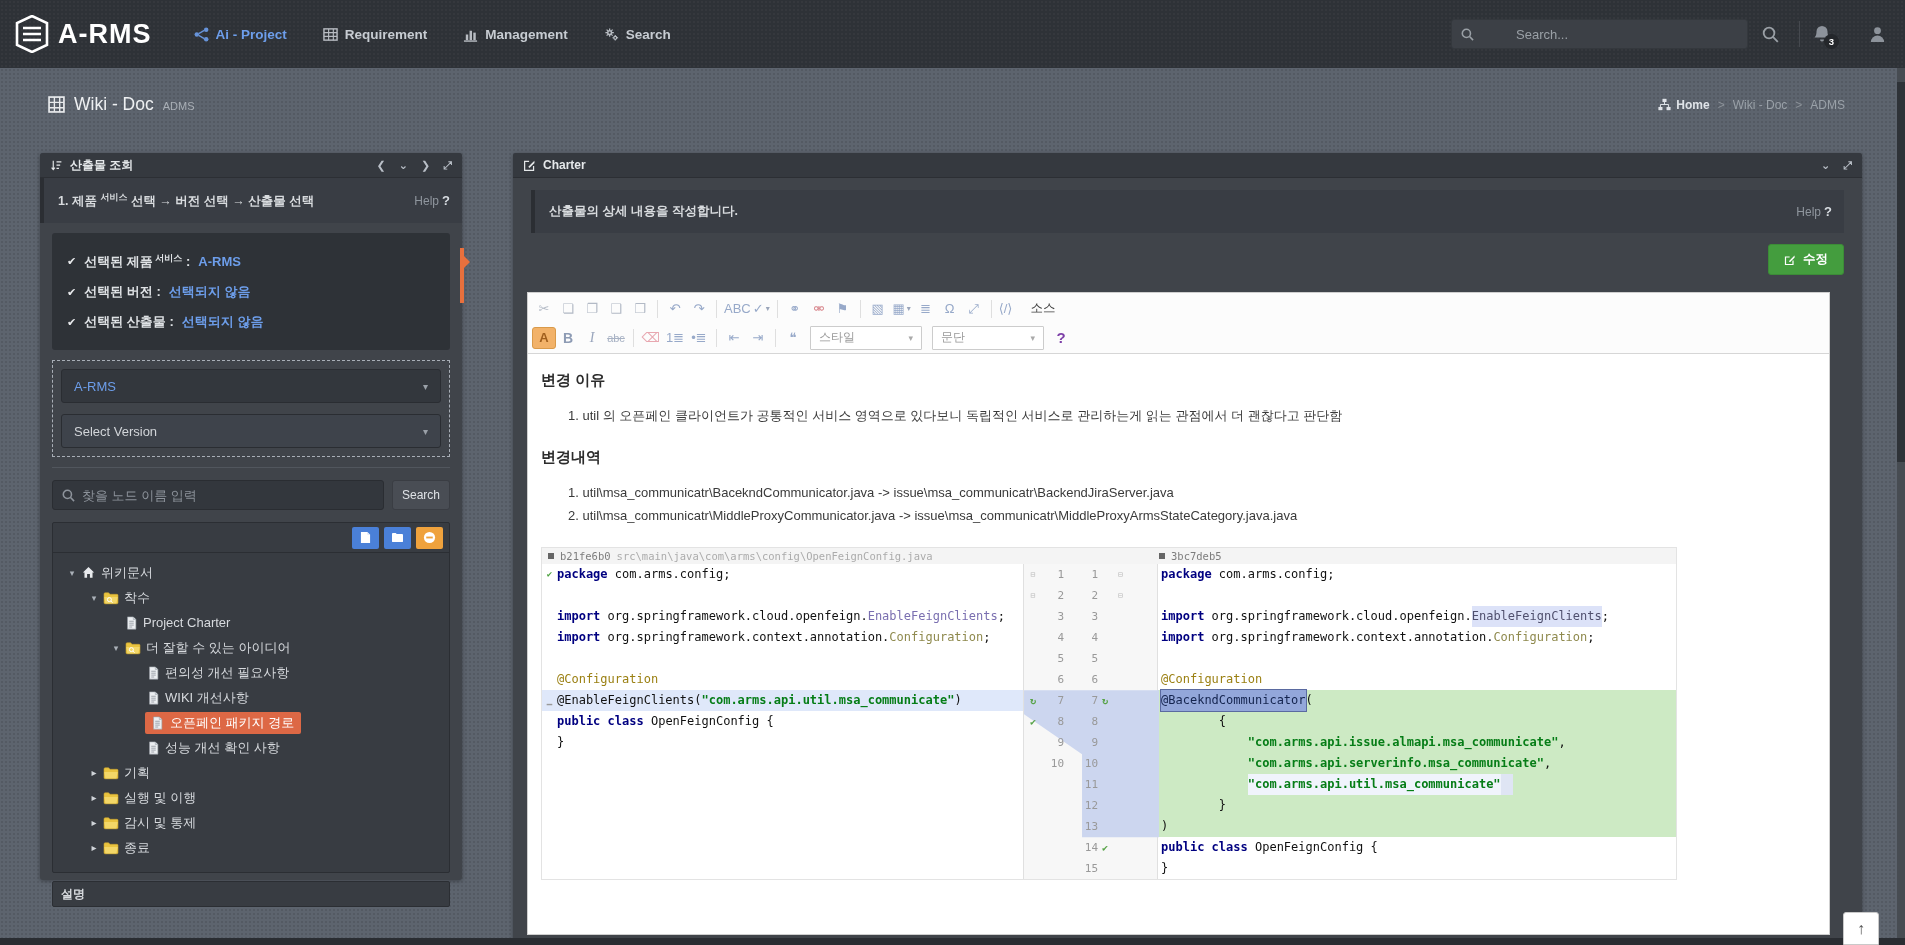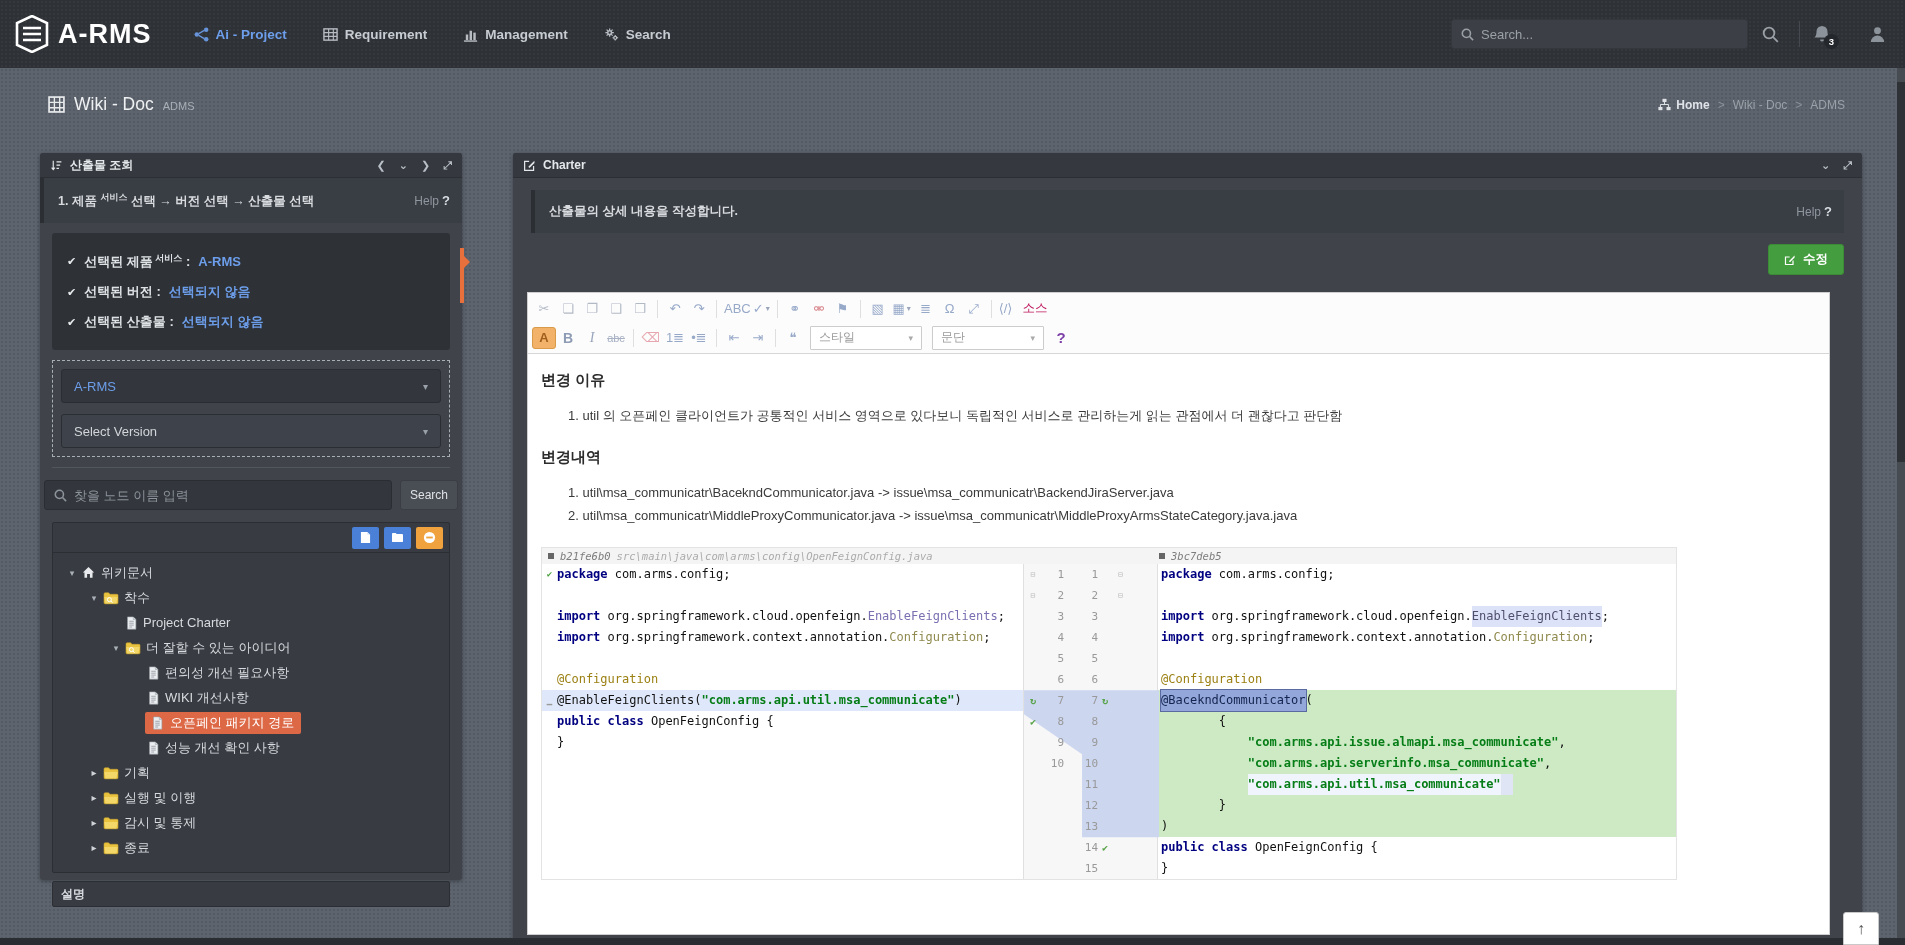--- a/index.html
+++ b/index.html
@@ -20,21 +20,21 @@
   .brand-text { font-size:27px; font-weight:bold; color:#fff; letter-spacing:1px; }
   .nav-menu { display:flex; align-items:center; gap:8px; }
   .nav-item { display:flex; align-items:center; gap:7px; padding:10px 14px; font-size:13.5px;
     font-weight:bold; color:#c7ccd2; cursor:pointer; }
   .nav-item.active { color:#6d9eeb; }
   .nav-item svg { opacity:.9; }
   .nav-right { margin-left:auto; display:flex; align-items:center; padding-right:18px; }
   .nav-search { width:297px; height:30px; background:#3c4046; border:1px solid #34383d;
     border-radius:3px; display:flex; align-items:center; padding:0 9px; gap:7px; }
   .nav-search input { background:transparent; border:none; outline:none; color:#e5e5e5;
-    font-size:13px; width:100%; font-family:inherit; }
+    font-size:13px; width:100%; font-family:inherit;margin-left:35px; }
   .nav-search input::placeholder { color:#9aa0a6; }
   .icon-btn { color:#9aa0a6; margin-left:14px; display:flex; align-items:center; cursor:pointer; }
   .nav-divider { width:1px; height:26px; background:#45494f; margin:0 12px 0 20px; }
   .bell-wrap { position:relative; margin-right:18px; }
   .badge { position:absolute; right:-7px; bottom:-5px; background:#24272b; color:#fff;
     font-size:9.5px; font-weight:bold; width:15px; height:15px; border-radius:50%;
     display:flex; align-items:center; justify-content:center; }
   
   .title-row { position:absolute; left:48px; right:60px; top:94px; display:flex;
     align-items:center; justify-content:space-between; }
@@ -69,21 +69,21 @@
     background:#e8703d; }
   .orange-marker::after { content:""; position:absolute; left:4px; top:8px; border:6px solid
     transparent; border-left-color:#e8703d; }
   .selects-box { margin:6px 12px; border:1px dashed #a8aeb6; padding:8px; }
   .sel-ctrl { height:34px; border:1px solid #2a2d32; border-radius:3px; display:flex;
     align-items:center; padding:0 12px; font-size:13px; cursor:pointer; }
   .sel-ctrl .caret { margin-left:auto; color:#9aa0a8; font-size:10px; }
   .sel-product { background:#33373d; color:#6d9eeb; margin-bottom:11px; }
   .sel-version { background:#3e434b; color:#d2d5d9; }
   .hr-line { margin:10px 12px 0; border-top:1px solid #51565d; }
-  .node-search { margin:12px 4px; display:flex; gap:8px; }
+  .node-search { margin:12px 12px; display:flex; gap:8px; }
   .node-search .inp { flex:1; background:#33373d; border:1px solid #2a2d32; border-radius:3px;
     height:30px; display:flex; align-items:center; gap:7px; padding:0 9px; }
   .node-search input { background:transparent; border:none; outline:none; color:#c9ced4;
     font-size:13px; width:100%; font-family:inherit; }
   .node-search input::placeholder { color:#8d939b; }
   .search-btn { width:58px; height:30px; background:#494d54; border:1px solid #3a3d43;
     border-radius:3px; color:#dfe2e6; font-size:12px; cursor:pointer; font-family:inherit; }
   .tree-box { margin:0 12px; border:1px solid #2b2e33; background:#383c42; border-radius:2px; }
   .tree-toolbar { height:30px; border-bottom:1px solid #2b2e33; display:flex; align-items:center;
     justify-content:flex-end; gap:5px; padding:0 6px; }
@@ -123,30 +123,30 @@
   .ti.strike { color:#a8b2c4; text-decoration:line-through; font-size:11px; }
   .ti.orange { background:#f2b269; border:1px solid #d99a4a; border-radius:3px; color:#a05f1d;
     font-weight:bold; width:24px; }
   .ti .caret { font-size:8px; color:#9aa5ba; }
   .t-sep { width:1px; height:18px; background:#dfdfdf; margin:0 5px; }
   .ck-select { width:112px; height:24px; border:1px solid #ccc; border-radius:1px; background:#fff;
     color:#999; font-size:12px; display:flex; align-items:center; padding:0 8px; margin:0 5px;
     cursor:pointer; }
   .ck-select .caret { margin-left:auto; font-size:9px; color:#aaa; }
   .ti.qmark { color:#7d3fa8; font-weight:bold; font-size:15px; }
-  .src-label { color:#be185d; font-size:12.5px; margin-left:8px; }
+  .src-label { color:#404040; font-size:12.5px; margin-left:16px; }
   
   .doc-content { padding:17px 20px 0 13px; color:#333; }
   .sec-h { font-size:15px; font-weight:bold; color:#2c2c2c; }
   .num-list { margin:15px 0 20px 27px; }
   .num-item { font-size:13px; color:#3a3a3a; line-height:1.75; }
   
   .diff { width:1136px; margin-top:10px; font-family:"DejaVu Sans Mono","Liberation Mono",monospace; }
   .diff-hd { height:17px; background:#f4f4f4; border:1px solid #e3e3e3; border-bottom:none;
-    display:flex; align-items:center; font-size:10.5px; color:#9a9a9a;font-style:italic; }
+    display:flex; align-items:center; font-size:10.5px; color:#9a9a9a; }
   .diff-hd .cell { display:flex; align-items:center; gap:6px; }
   .diff-hd .sq { width:6px; height:6px; background:#666; display:inline-block; }
   .diff-hd .hash { color:#7d7d7d; }
   .diff-hd .path { color:#ababab; }
   .diff-hd .c-left { padding-left:6px; width:617px; }
   .diff-body { display:flex; border:1px solid #e3e3e3; border-top:none; background:#fff; }
   .pane { font-size:12px; line-height:21px; }
   .pane .cl { height:21px; display:flex; white-space:pre; color:#111; }
   .pane-left { width:482px; }
   .pane-left .margin { width:15px; flex:none; text-align:center; font-size:9px; line-height:21px; }

